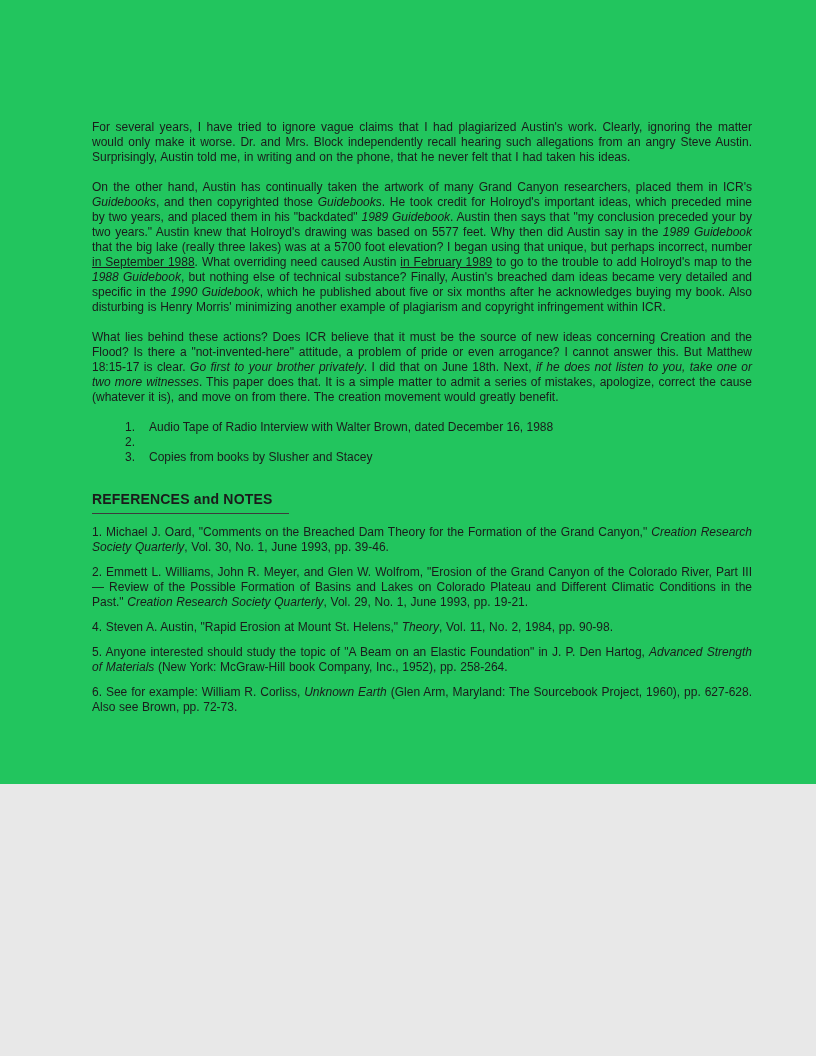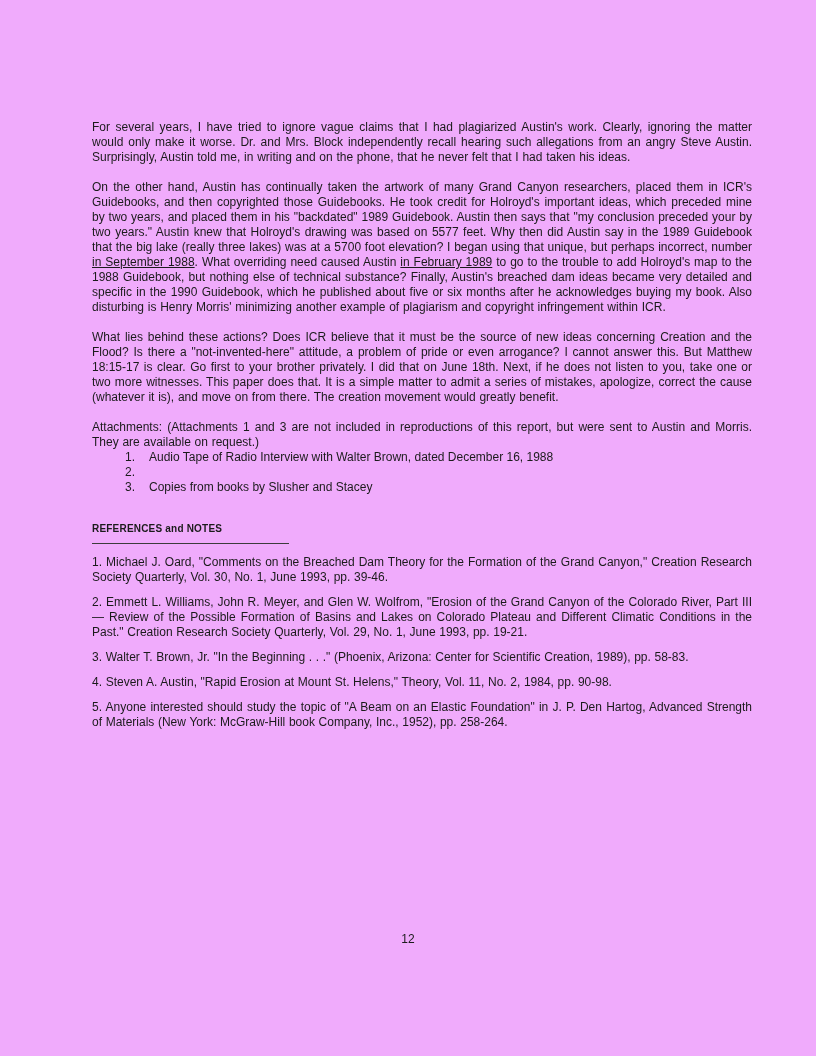--- a/index.html
+++ b/index.html
@@ -1,53 +1,52 @@
 <!DOCTYPE html>
 <html><head>
 <meta charset="utf-8">
 <style>
   html,body{margin:0;padding:0;background:#e8e8e8;}
   .page{
     position:relative;
-    width:816px;height:1056px;
-    background:#f0abfc;
+    width:816px;height:784px;
+    background:#22c55e;
     font-family:"Liberation Sans",sans-serif;
     color:#1b1b1b;
     margin:0 auto;
     overflow:hidden;
   }
   .content{position:absolute;left:92px;top:120px;width:660px;}
   .para{margin:0 0 15px;font-size:12px;line-height:15px;text-align:justify;word-spacing:0.4px;}
-  .it{}
+  .it{font-style:italic;}
   .un{text-decoration:underline;}
   .attachments{margin:0;}
   .att-intro{margin:0;font-size:12px;line-height:15px;text-align:justify;word-spacing:0.4px;}
   .att-item{display:flex;font-size:12px;line-height:15px;padding-left:33px;}
   .att-num{width:24px;flex:none;}
-  .refs-heading{margin:26px 0 0;font-size:10px;line-height:16px;font-weight:bold;letter-spacing:0.2px;}
+  .refs-heading{margin:26px 0 0;font-size:14px;line-height:16px;font-weight:bold;letter-spacing:0.2px;}
   .refs-rule{width:197px;border:0;border-top:1.5px solid #3c3c3c;margin:6px 0 11px;}
   .refs{margin:0;}
   .ref{margin:0 0 10px;font-size:12px;line-height:15px;text-align:justify;word-spacing:0.3px;}
   .refs p:nth-child(5){margin-top:2px;}
   .page-number{position:absolute;top:932px;left:0;width:816px;text-align:center;font-size:12px;line-height:15px;}
 </style>
 </head>
 <body>
 
 <div class="page">
   <div class="content">
 
     <div>
         <p class="para"><span>For several years, I have tried to ignore vague claims that I had plagiarized Austin's work.  Clearly, ignoring the matter would only make it worse.  Dr. and Mrs. Block independently recall hearing such allegations from an angry Steve Austin.  Surprisingly, Austin told me, in writing and on the phone, that he never felt that I had taken his ideas.</span></p>
         <p class="para"><span>On the other hand, Austin has continually taken the artwork of many Grand Canyon researchers, placed them in ICR's </span><span class="it">Guidebooks</span><span>, and then copyrighted those </span><span class="it">Guidebooks</span><span>.  He took credit for Holroyd's important ideas, which preceded mine by two years, and placed them in his "backdated" </span><span class="it">1989 Guidebook</span><span>.  Austin then says that "my conclusion preceded your by two years."  Austin knew that Holroyd's drawing was based on 5577 feet.  Why then did Austin say in the </span><span class="it">1989 Guidebook</span><span> that the big lake (really three lakes) was at a 5700 foot elevation?  I began using that unique, but perhaps incorrect, number </span><span class="un">in September 1988</span><span>.  What overriding need caused Austin </span><span class="un">in February 1989</span><span> to go to the trouble to add Holroyd's map to the </span><span class="it">1988 Guidebook</span><span>, but nothing else of technical substance?  Finally, Austin's breached dam ideas became very detailed and specific in the </span><span class="it">1990 Guidebook</span><span>, which he published about five or six months after he acknowledges buying my book.  Also disturbing is Henry Morris' minimizing another example of plagiarism and copyright infringement within ICR.</span></p>
         <p class="para"><span>What lies behind these actions?  Does ICR believe that it must be the source of new ideas concerning Creation and the Flood?  Is there a "not-invented-here" attitude, a problem of pride or even arrogance?  I cannot answer this.  But Matthew 18:15-17 is clear.  </span><span class="it">Go first to your brother privately</span><span>.  I did that on June 18th.  Next, </span><span class="it">if he does not listen to you, take one or two more witnesses</span><span>.  This paper does that.  It is a simple matter to admit a series of mistakes, apologize, correct the cause (whatever it is), and move on from there.  The creation movement would greatly benefit.</span></p>
       </div>
 
     <div class="attachments">
-      <p class="att-intro">Attachments: (Attachments 1 and 3 are not included in reproductions of this report, but were sent to Austin and Morris.  They are available on request.)</p>
       <div>
           <div class="att-item">
             <span class="att-num">1.</span>
             <span class="att-text">Audio Tape of Radio Interview with Walter Brown, dated December 16, 1988</span>
           </div>
           <div class="att-item">
             <span class="att-num">2.</span>
           </div>
           <div class="att-item">
             <span class="att-num">3.</span>
@@ -55,21 +54,21 @@
           </div>
         </div>
     </div>
 
     <h2 class="refs-heading">REFERENCES and NOTES</h2>
     <hr class="refs-rule">
 
     <div class="refs">
         <p class="ref"><span>1. Michael J. Oard, "Comments on the Breached Dam Theory for the Formation of the Grand Canyon," </span><span class="it">Creation Research Society Quarterly</span><span>, Vol. 30, No. 1, June 1993, pp. 39-46.</span></p>
         <p class="ref"><span>2. Emmett L. Williams, John R. Meyer, and Glen W. Wolfrom, "Erosion of the Grand Canyon of the Colorado River, Part III — Review of the Possible Formation of Basins and Lakes on Colorado Plateau and Different Climatic Conditions in the Past." </span><span class="it">Creation Research Society Quarterly</span><span>, Vol. 29, No. 1, June 1993, pp. 19-21.</span></p>
-        <p class="ref"><span>3. Walter T. Brown, Jr. </span><span class="it">"In the Beginning . . ."</span><span> (Phoenix, Arizona: Center for Scientific Creation, 1989), pp. 58-83.</span></p>
         <p class="ref"><span>4. Steven A. Austin, "Rapid Erosion at Mount St. Helens," </span><span class="it">Theory</span><span>, Vol. 11, No. 2, 1984, pp. 90-98.</span></p>
         <p class="ref"><span>5. Anyone interested should study the topic of "A Beam on an Elastic Foundation" in J. P. Den Hartog, </span><span class="it">Advanced Strength of Materials</span><span> (New York: McGraw-Hill book Company, Inc., 1952), pp. 258-264.</span></p>
+        <p class="ref"><span>6. See for example: William R. Corliss, </span><span class="it">Unknown Earth</span><span> (Glen Arm, Maryland: The Sourcebook Project, 1960), pp. 627-628.  Also see Brown, pp. 72-73.</span></p>
       </div>
 
   </div>
 
   <div class="page-number">12</div>
 </div>
 
 </body></html>

